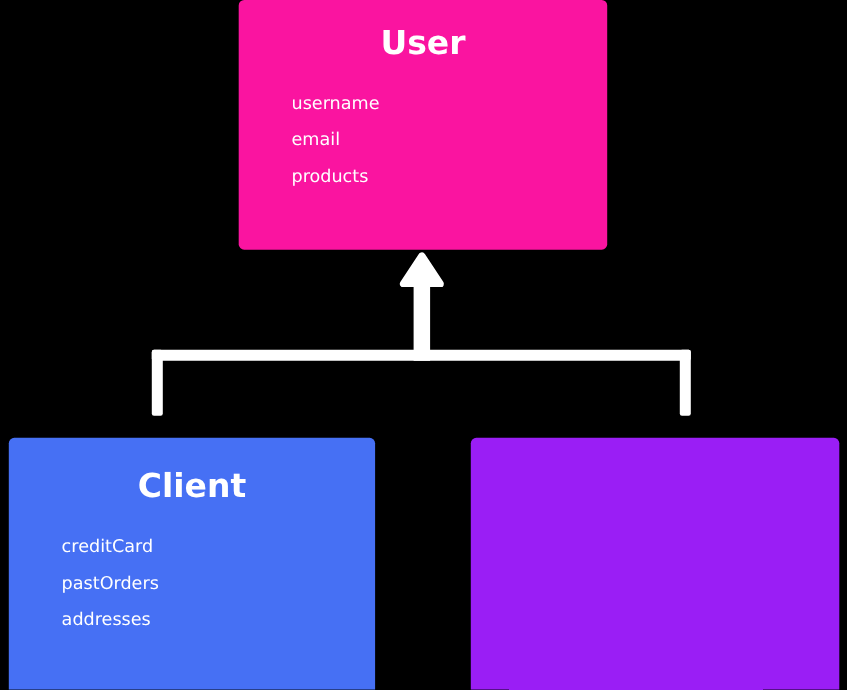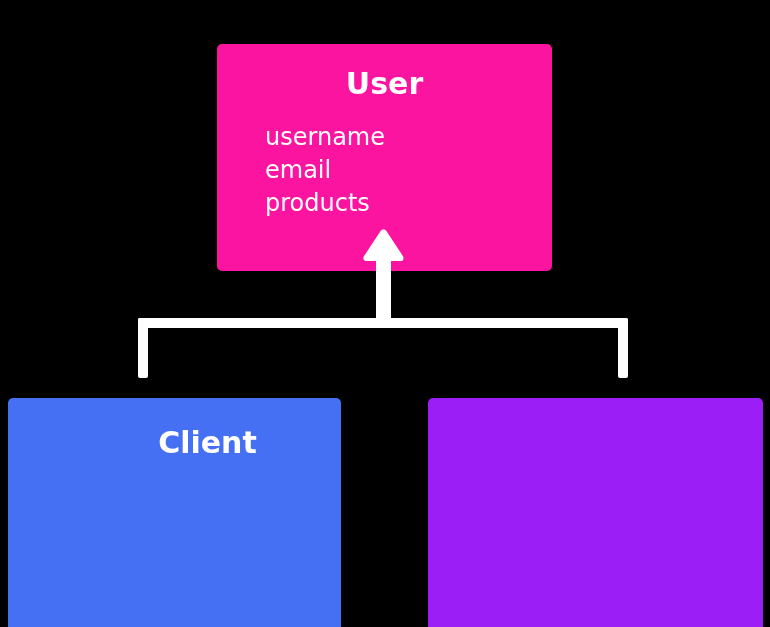--- a/index.html
+++ b/index.html
@@ -27,32 +27,32 @@
     text-align: center;
     font-size: 30px;
     font-weight: bold;
     line-height: 40px;
     white-space: nowrap;
   }
   .node-fields {
     position: absolute;
     left: 48px;
     right: 10px;
-    font-size: 24px;
+    font-size: 16px;
     line-height: 33px;
     white-space: nowrap;
   }
   
   .node-user   { left: 217px; top: 0;     width: 335px; height: 227px; }
   .node-user .node-title  { top: 20px; }
   .node-user .node-fields { top: 77px; }
   
   .node-client { left: 8px;   top: 398px; width: 333px; height: 240px; }
   .node-vendor { left: 428px; top: 398px; width: 335px; height: 240px; }
-  .node-client .node-title,  .node-vendor .node-title  { top: 25px; padding-left: 33px; }
+  .node-client .node-title,  .node-vendor .node-title  { top: 25px; }
   .node-client .node-fields, .node-vendor .node-fields { top: 82px; }
   
   .line {
     position: absolute;
     background: #ffffff;
   }
   .line-horizontal   { left: 138px; top: 318px; width: 490px; height: 10px; border-radius: 2px; }
   .line-left-drop    { left: 138px; top: 318px; width: 10px;  height: 60px; border-radius: 2px; }
   .line-right-drop   { left: 618px; top: 318px; width: 10px;  height: 60px; border-radius: 2px; }
   .line-arrow-shaft  { left: 376px; top: 252px; width: 15px;  height: 76px; }
@@ -62,31 +62,36 @@
     top: 229px;
     width: 41px;
     height: 32px;
   }
 </style>
 </head>
 <body>
 
 <div class="canvas">
 
-  <div class="node node-user" style="background-color: rgb(250, 20, 160); margin-top: 44px;">
+  <div class="node node-user" style="background-color: rgb(250, 20, 160);">
     <div class="node-title">User</div>
     <div class="node-fields">
       <div class="field-line">username</div>
       <div class="field-line">email</div>
       <div class="field-line">products</div>
     </div>
   </div>
 
   <div class="node node-client" style="background-color: rgb(70, 112, 244);">
     <div class="node-title">Client</div>
+    <div class="node-fields">
+      <div class="field-line">creditCard</div>
+      <div class="field-line">pastOrders</div>
+      <div class="field-line">addresses</div>
+    </div>
   </div>
 
   <div class="node node-vendor" style="background-color: rgb(154, 30, 245);">
     <div class="node-fields">
     </div>
   </div>
 
   <div class="line line-horizontal"></div>
   <div class="line line-left-drop"></div>
   <div class="line line-right-drop"></div>

